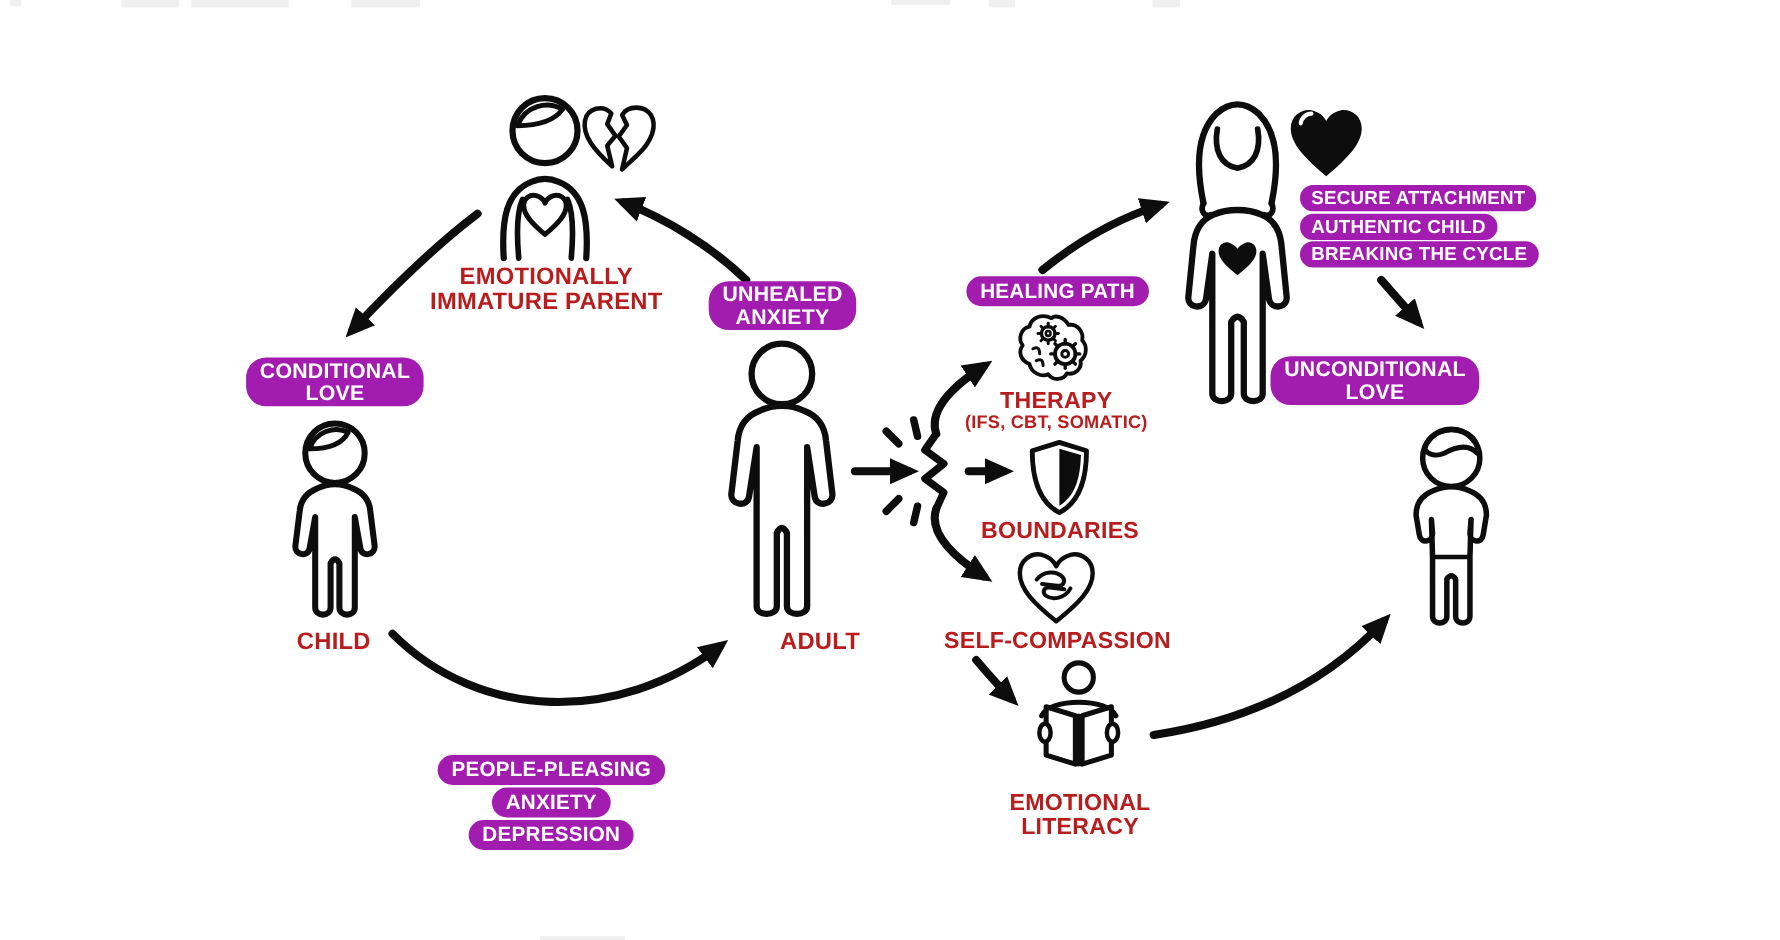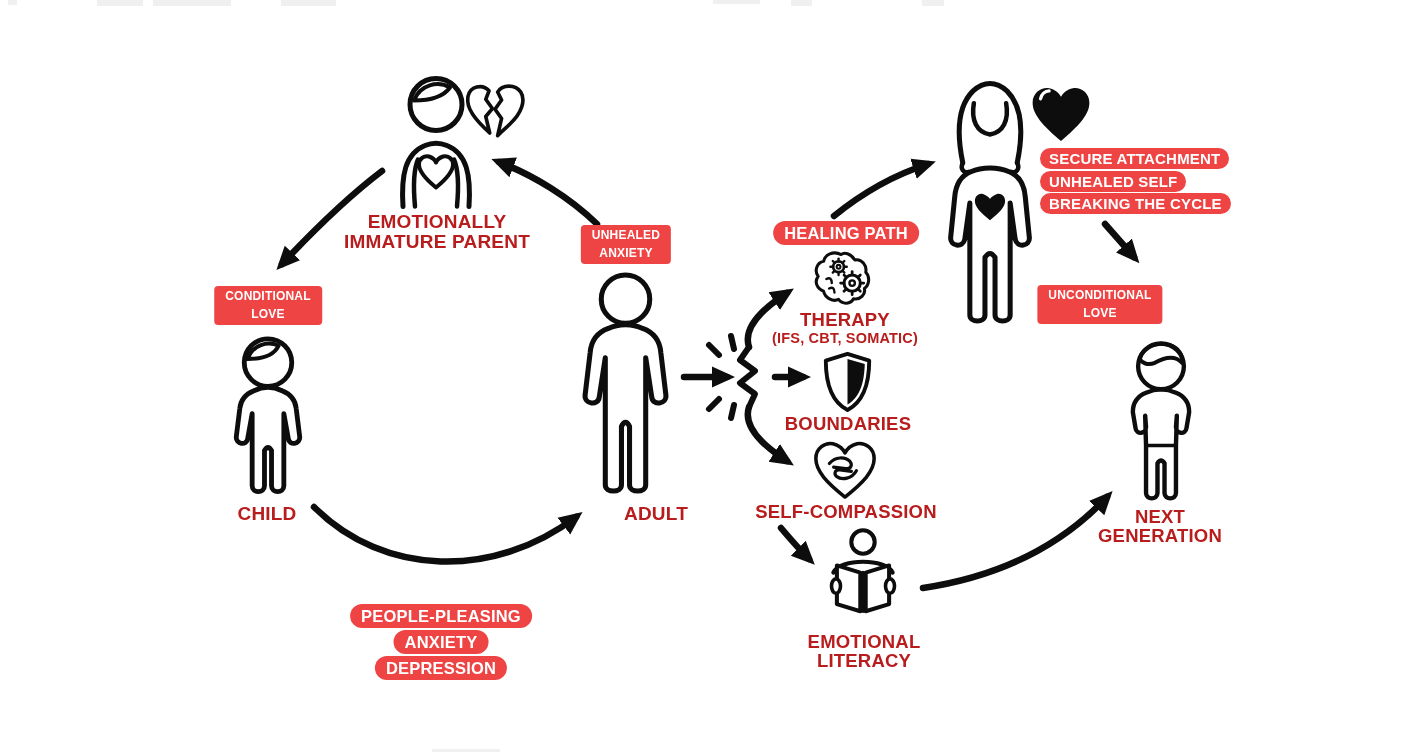--- a/index.html
+++ b/index.html
@@ -5,24 +5,24 @@
   html,body{margin:0;padding:0;background:#fff;}
   .stage{position:relative;width:1424px;height:752px;background:#ffffff;overflow:hidden;
          font-family:"Liberation Sans",sans-serif;color:#0d0d0d;}
   .layer{position:absolute;left:0;top:0;}
   .icon{position:absolute;}
   .label{position:absolute;transform:translateX(-50%);text-align:center;font-weight:bold;
          color:#b91c1c;white-space:nowrap;}
   .l20{font-size:19px;line-height:20px;letter-spacing:.2px;}
   .l19{font-size:18.5px;line-height:19px;letter-spacing:.2px;}
   .l15{font-size:14.5px;line-height:16px;letter-spacing:.2px;}
-  .badge{position:absolute;background:#ef4444;color:#ffffff;font-weight:bold;text-align:center;
+  .badge{position:absolute;background:#a21caf;color:#ffffff;font-weight:bold;text-align:center;
          white-space:nowrap;letter-spacing:.2px;}
   .ctr{transform:translateX(-50%);}
-  .badge2{padding:2px 11px;font-size:12px;line-height:17.5px;border-radius:4px;}
+  .badge2{padding:2px 11px;font-size:17px;line-height:17.5px;border-radius:16px;}
   .pill{padding:2px 11px;font-size:16.5px;line-height:20px;border-radius:13px;text-align:center;}
   .pill-sm{padding:1px 9px;font-size:15px;line-height:19px;border-radius:11px;}
   .artifact{position:absolute;background:#f0f0f0;}
   svg .stroke{fill:none;stroke:#0d0d0d;stroke-linecap:round;stroke-linejoin:round;}
   svg .fill{fill:#0d0d0d;stroke:none;}
 </style>
 </head>
 <body>
 
 <div class="stage">
@@ -170,41 +170,37 @@
   <div class="label l20" style="left:267px;top:504px">CHILD</div>
   <div class="label l20" style="left:656px;top:504px">ADULT</div>
   <div class="label l19" style="left:845px;top:310px">THERAPY</div>
   <div class="label l15" style="left:845px;top:330px">(IFS, CBT, SOMATIC)</div>
   <div class="label l19" style="left:848px;top:414px">BOUNDARIES</div>
   <div class="label l19" style="left:846px;top:502px">SELF-COMPASSION</div>
   <div class="label l19" style="left:864px;top:632px">
     <div>EMOTIONAL</div>
     <div>LITERACY</div>
   </div>
-  <div class="label l19" style="left:1160px;top:507px">
-    <div>NEXT</div>
-    <div>GENERATION</div>
-  </div>
 
   <div class="badge badge2 ctr" style="left:268px;top:286px">
     <div>CONDITIONAL</div>
     <div>LOVE</div>
   </div>
   <div class="badge badge2 ctr" style="left:626px;top:225px">
     <div>UNHEALED</div>
     <div>ANXIETY</div>
   </div>
   <div class="badge pill ctr" style="left:846px;top:221px">HEALING PATH</div>
 
   <div class="badge pill ctr" style="left:441px;top:604px">PEOPLE-PLEASING</div>
   <div class="badge pill ctr" style="left:441px;top:630px">ANXIETY</div>
   <div class="badge pill ctr" style="left:441px;top:656px">DEPRESSION</div>
 
   <div class="badge pill-sm" style="left:1040px;top:148px">SECURE ATTACHMENT</div>
-  <div class="badge pill-sm" style="left:1040px;top:171px">UNHEALED SELF</div>
+  <div class="badge pill-sm" style="left:1040px;top:171px">AUTHENTIC CHILD</div>
   <div class="badge pill-sm" style="left:1040px;top:193px">BREAKING THE CYCLE</div>
 
   <div class="badge badge2 ctr" style="left:1100px;top:285px">
     <div>UNCONDITIONAL</div>
     <div>LOVE</div>
   </div>
 
 </div>
 
 </body></html>

